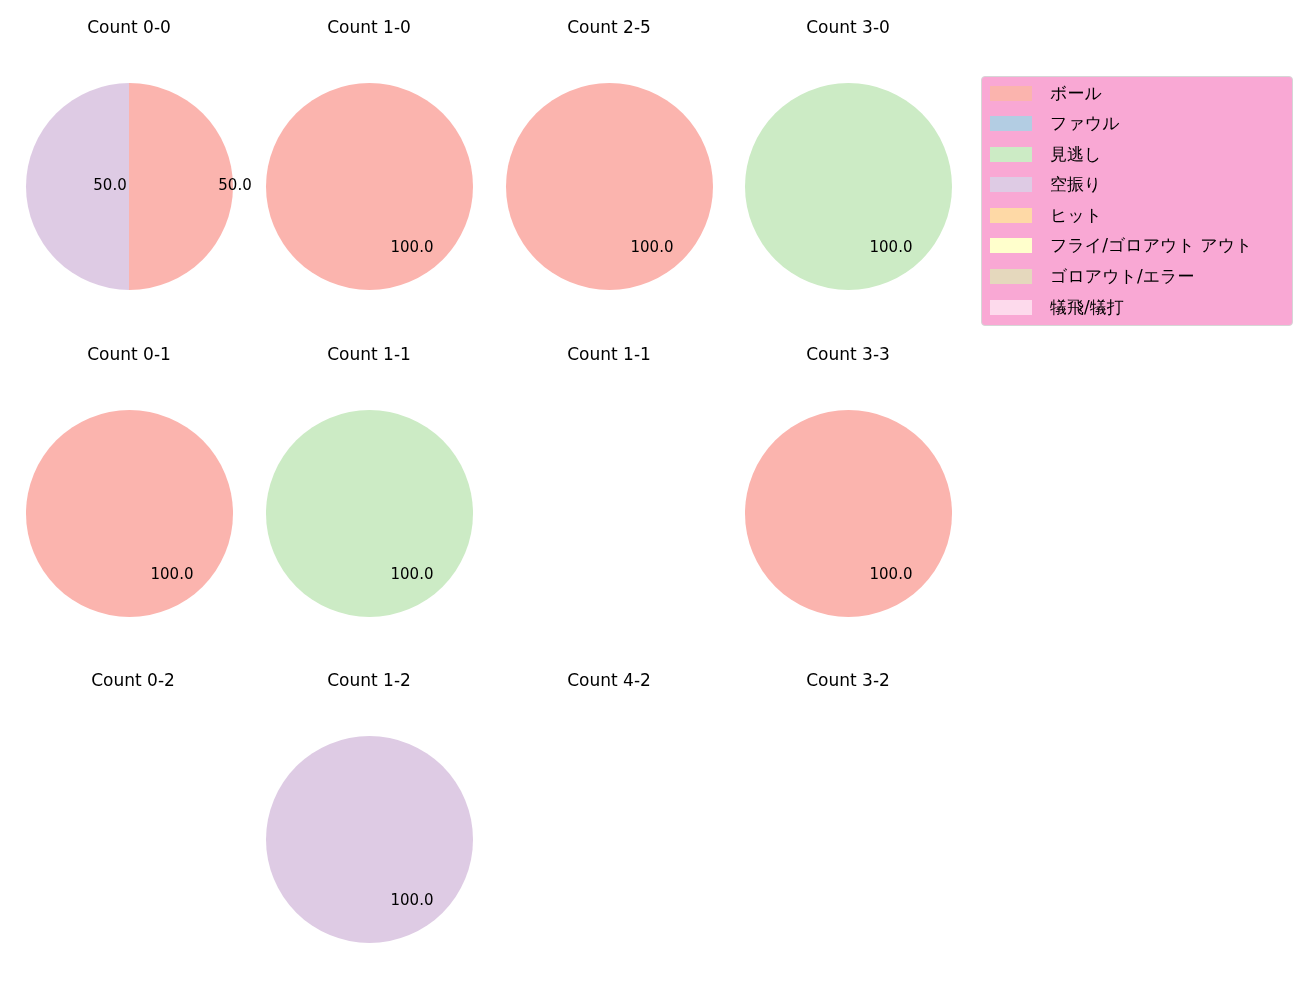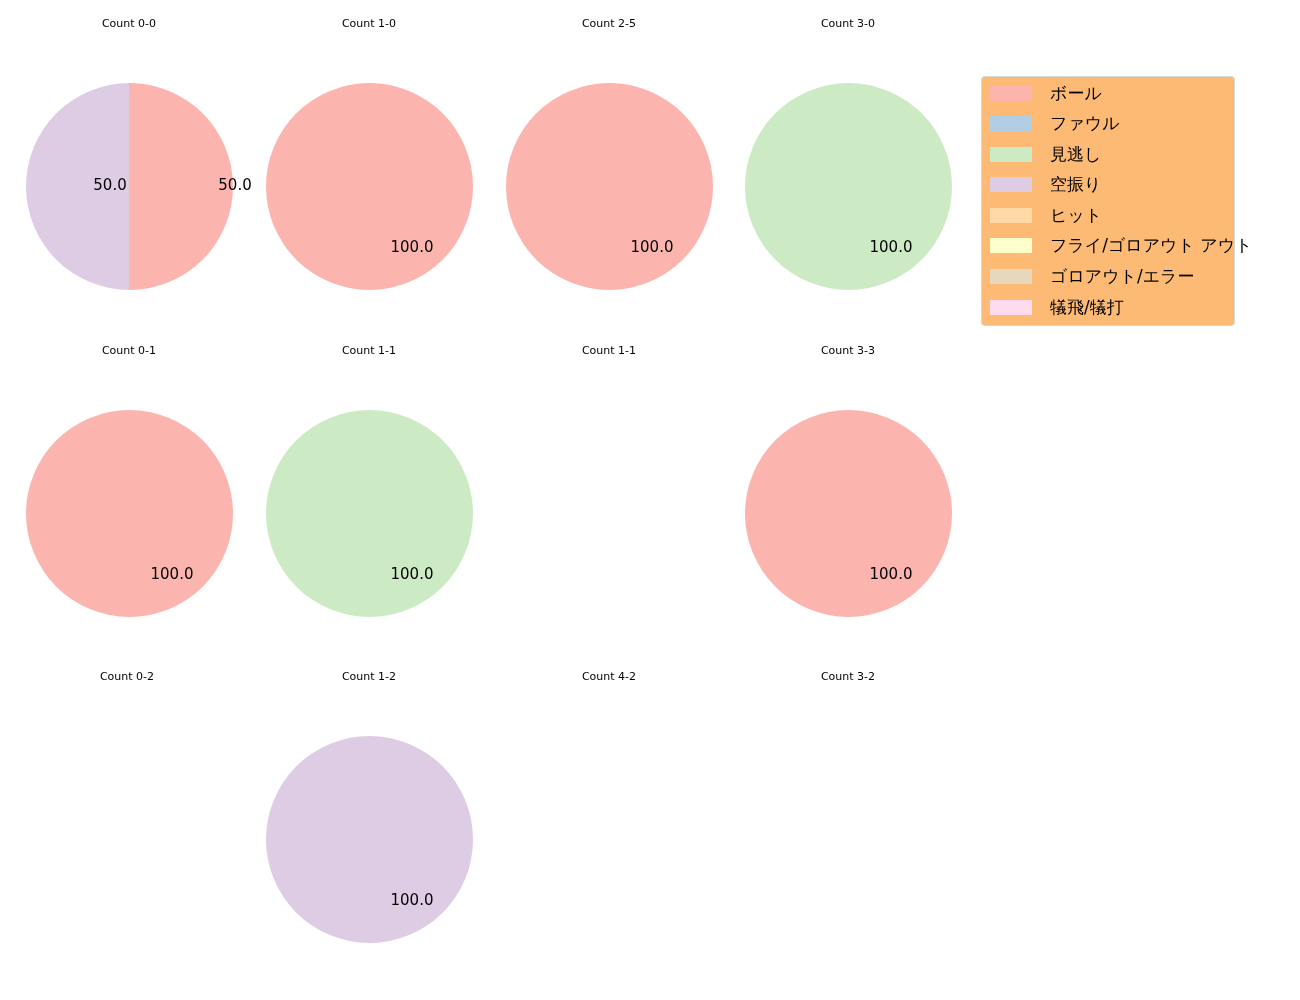--- a/index.html
+++ b/index.html
@@ -1,36 +1,36 @@
 <!DOCTYPE html>
 <html><head>
 <meta charset="utf-8">
 <style>
   html, body { margin:0; padding:0; background:#ffffff; }
   body { width:1300px; height:1000px; position:relative; overflow:hidden; font-family:"DejaVu Sans", sans-serif; color:#000; }
-  .title { position:absolute; font-size:11px; transform:translateX(-50%); white-space:nowrap; }
+  .title { position:absolute; font-size:17px; transform:translateX(-50%); white-space:nowrap; }
   .pie { position:absolute; width:207px; height:207px; border-radius:50%; }
   .plabel { position:absolute; font-size:15px; transform:translate(-50%,-50%); white-space:nowrap;margin-left:43px; }
-  .legend { position:absolute; left:981px; top:76px; width:254px; height:250px; border:1px solid #d6d6d6; border-radius:4px; background:#fdba74; box-sizing:border-box; }
+  .legend { position:absolute; left:981px; top:76px; width:312px; height:250px; border:1px solid #d6d6d6; border-radius:4px; background:#f9a8d4; box-sizing:border-box; }
   .litem { position:absolute; left:8px; height:20px; display:flex; align-items:center; }
   .lswatch { width:42px; height:15px; margin-right:18px; }
   .ltext { font-size:17px; white-space:nowrap; }
 </style>
 </head>
 <body>
 
 <div class="title" style="left:129px;top:17px">Count 0-0</div>
 <div class="title" style="left:369px;top:17px">Count 1-0</div>
 <div class="title" style="left:609px;top:17px">Count 2-5</div>
 <div class="title" style="left:848px;top:17px">Count 3-0</div>
 <div class="title" style="left:129px;top:344px">Count 0-1</div>
 <div class="title" style="left:369px;top:344px">Count 1-1</div>
 <div class="title" style="left:609px;top:344px">Count 1-1</div>
 <div class="title" style="left:848px;top:344px">Count 3-3</div>
-<div class="title" style="left:127px;top:670px">Count 0-2</div>
+<div class="title" style="left:133px;top:670px">Count 0-2</div>
 <div class="title" style="left:369px;top:670px">Count 1-2</div>
 <div class="title" style="left:609px;top:670px">Count 4-2</div>
 <div class="title" style="left:848px;top:670px">Count 3-2</div>
 
 <div class="pie" style="left:26px;top:83px;background:linear-gradient(to right,#decbe4 50%,#fbb4ae 50%)"></div>
 <div class="plabel" style="left:67px;top:185px">50.0</div>
 <div class="plabel" style="left:192px;top:185px">50.0</div>
 
 <div class="pie" style="left:266px;top:83px;background:#fbb4ae"></div>
 <div class="plabel" style="left:369px;top:247px">100.0</div>

